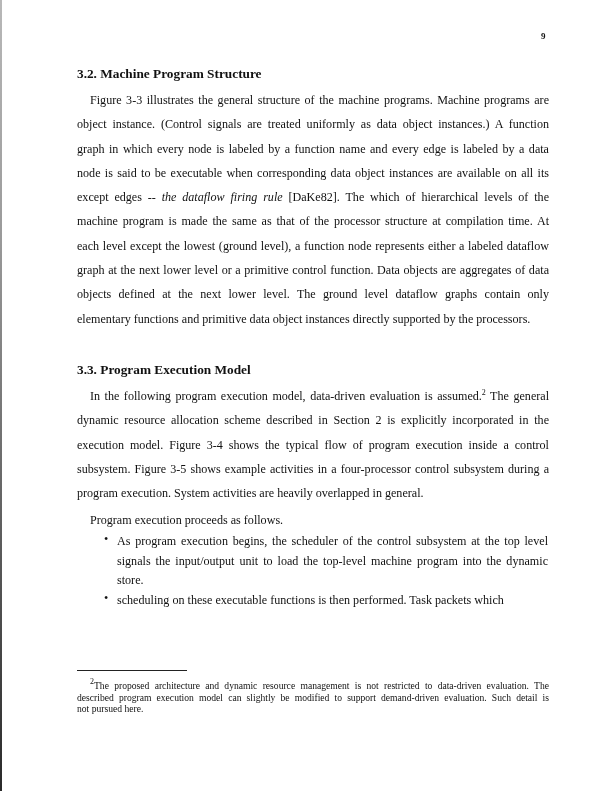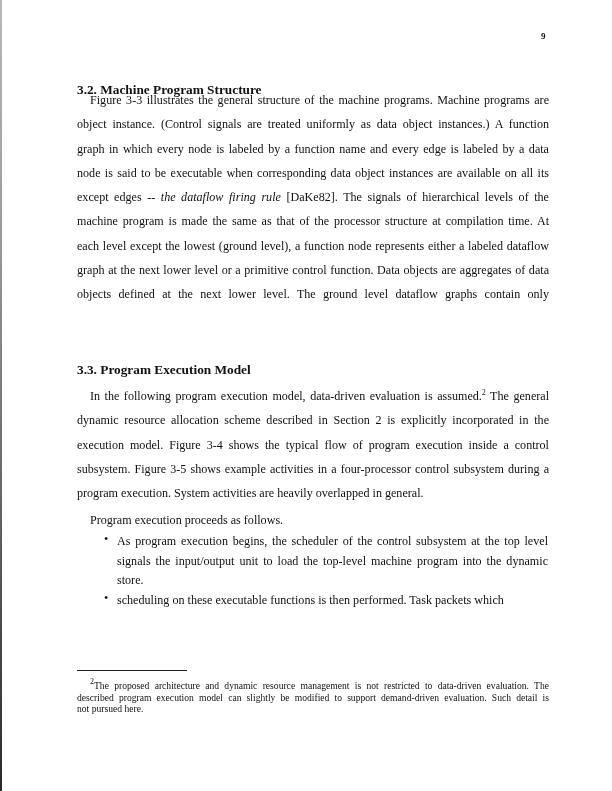--- a/index.html
+++ b/index.html
@@ -128,32 +128,33 @@
     }
     i { font-style: italic; }
   </style>
 </head>
 <body>
 
 <div class="scan-edge"></div>
 
 <div class="page-number">9</div>
 
-<div class="heading" style="top:66px;margin-top:16px;">3.2. Machine Program Structure</div>
+<div class="heading" style="top:66px;">3.2. Machine Program Structure</div>
 
 <div class="para" id="para-3-2" style="top:88px;">
     <span class="line indent"><span>Figure 3-3 illustrates the general structure of the machine programs.  Machine programs are</span></span>
     <span class="line"><span>object instance.  (Control signals are treated uniformly as data object instances.)  A function</span></span>
     <span class="line"><span>graph in which every node is labeled by a function name and every edge is labeled by a data</span></span>
     <span class="line"><span>node is said to be executable when corresponding data object instances are available on all its</span></span>
-    <span class="line"><span>except edges -- </span><i>the dataflow firing rule</i><span> [DaKe82].  The signals of hierarchical levels of the</span></span>
+    <span class="line"><span>except edges -- </span><i>the dataflow firing rule</i><span> [DaKe82].  The which of hierarchical levels of the</span></span>
     <span class="line"><span>machine program is made the same as that of the processor structure at compilation time.  At</span></span>
     <span class="line"><span>each level except the lowest (ground level), a function node represents either a labeled dataflow</span></span>
     <span class="line"><span>graph at the next lower level or a primitive control function.  Data objects are aggregates of data</span></span>
     <span class="line"><span>objects defined at the next lower level.  The ground level dataflow graphs contain only</span></span>
+    <span class="line last"><span>elementary functions and primitive data object instances directly supported by the processors.</span></span>
   </div>
 
 <div class="heading" style="top:362px;">3.3. Program Execution Model</div>
 
 <div class="para" id="para-3-3" style="top:384px;">
     <span class="line indent"><span>In the following program execution model, data-driven evaluation is assumed.</span><sup>2</sup><span>  The general</span></span>
     <span class="line"><span>dynamic resource allocation scheme described in Section 2 is explicitly incorporated in the</span></span>
     <span class="line"><span>execution model.  Figure 3-4 shows the typical flow of program execution inside a control</span></span>
     <span class="line"><span>subsystem.  Figure 3-5 shows example activities in a four-processor control subsystem during a</span></span>
     <span class="line last"><span>program execution.  System activities are heavily overlapped in general.</span></span>

